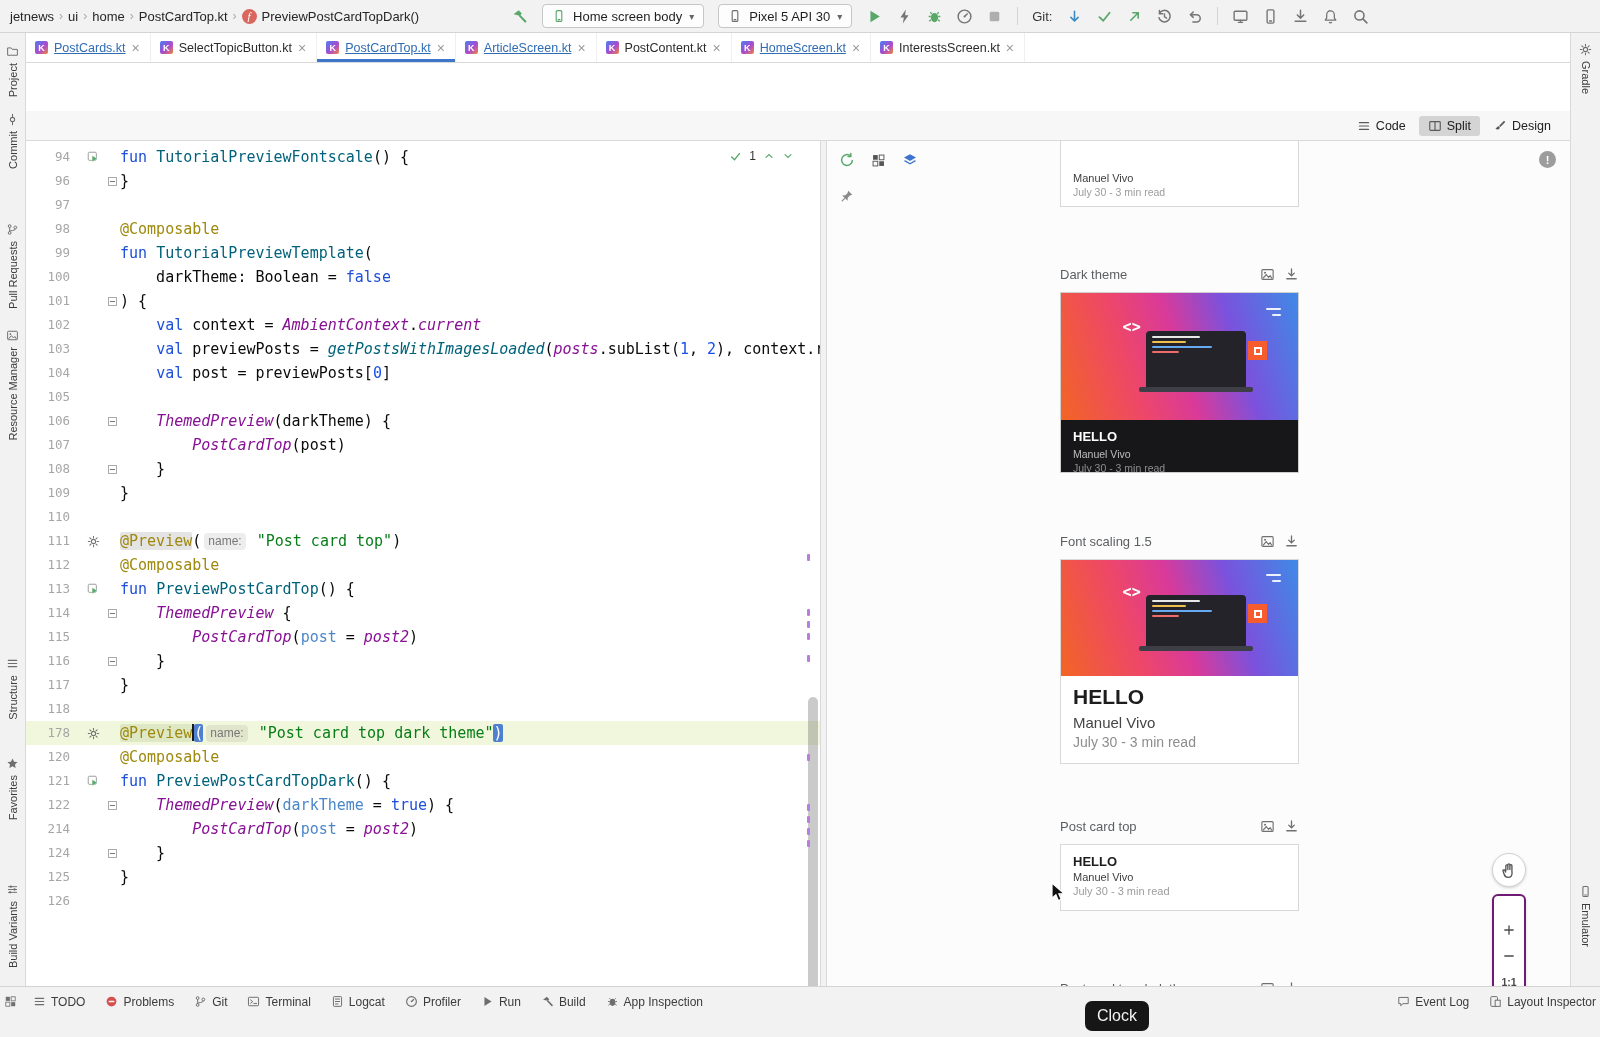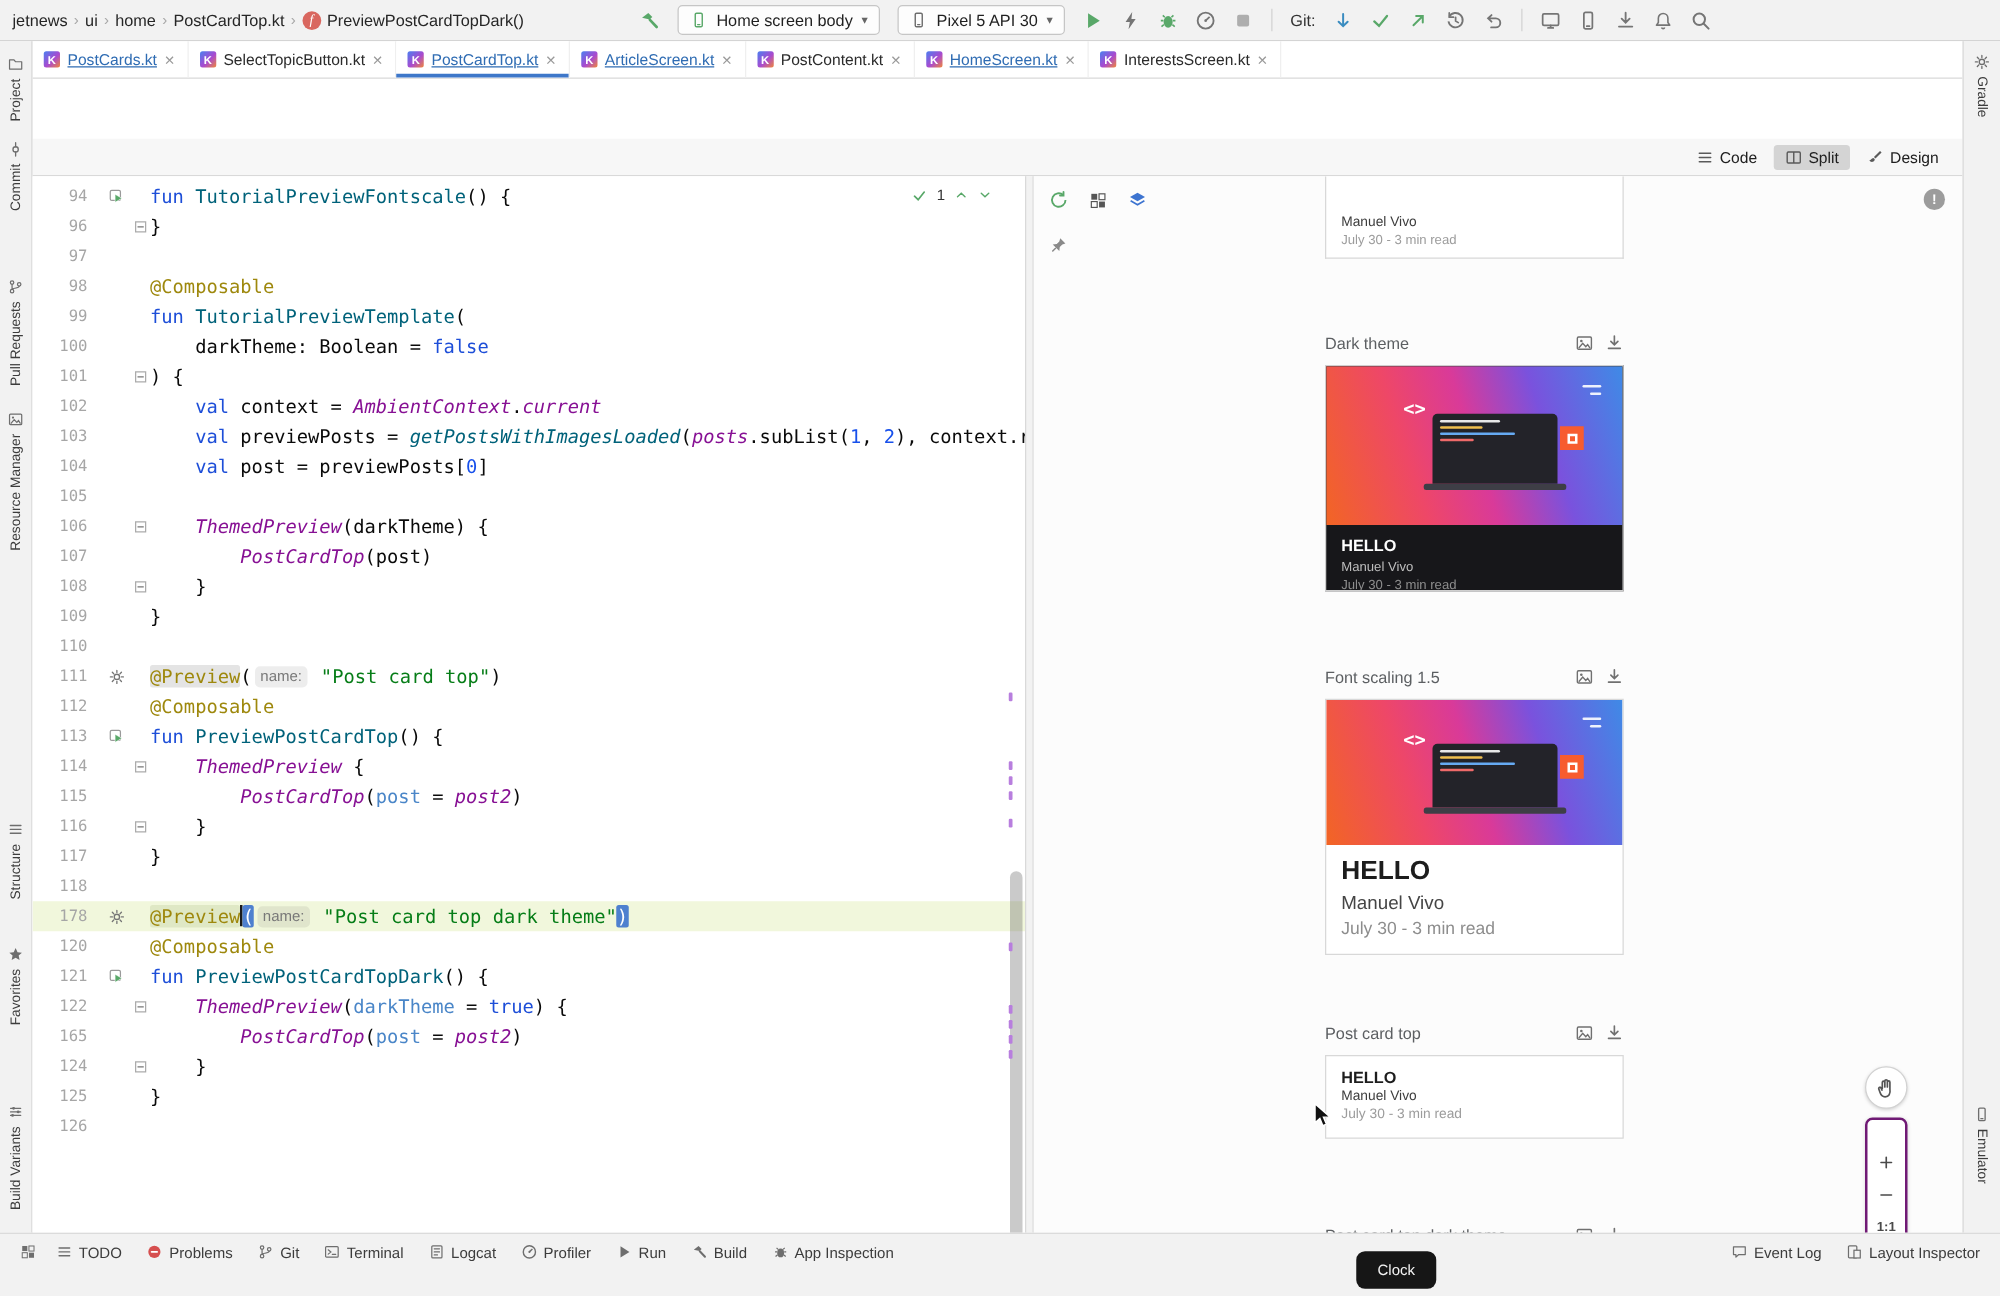--- a/index.html
+++ b/index.html
@@ -153,30 +153,30 @@
              display:flex; align-items:center; justify-content:center; color:#555; cursor:pointer; }
   .pv-zoom { position:absolute; left:665px; top:753px; width:34px; background:#fff; border:2px solid #701a75;
              border-radius:6px; box-shadow:0 1px 3px rgba(0,0,0,0.15); display:flex; flex-direction:column;
              align-items:center; padding:21px 0; }
   .pvz-item { height:26px; width:100%; display:flex; align-items:center; justify-content:center;
               color:#4a4a4a; cursor:pointer; }
   .pvz-ratio { font-size:10.5px; font-weight:bold; }
 
   
   .statusbar { height:30px; border-top:1px solid #d4d4d4; background:#f2f2f2; display:flex;
-               align-items:center; padding:0 16px; }
+               align-items:center; padding:0 4px; }
   .sb-switch { margin-right:16px; color:#6e6e6e; display:flex; }
   .sb-left { display:flex; gap:20px; align-items:center; }
   .sb-right { margin-left:auto; display:flex; gap:20px; align-items:center; }
   .sb-item { display:flex; align-items:center; gap:5px; font-size:12px; color:#3c3c3c; cursor:default; }
   .sb-item .ic { color:#6e6e6e; }
   .bottomstrip { height:21px; background:#f2f2f2; }
 
   .clock-tip { position:absolute; left:1085px; top:1001px; width:64px; height:30px; background:#161616;
-               color:#f2f2f2; border-radius:7px; font-size:12px; display:flex; align-items:center;
+               color:#f2f2f2; border-radius:7px; font-size:16px; display:flex; align-items:center;
                justify-content:center; z-index:60; }
   .mouse { position:absolute; left:1050px; top:882px; z-index:70; }
   .defs-hidden { position:absolute; width:0; height:0; overflow:hidden; }
 </style>
 </head>
 <body>
 
 <svg class="defs-hidden" xmlns="http://www.w3.org/2000/svg">
   <defs>
     <symbol id="sym-play" viewBox="0 0 16 16">
@@ -795,21 +795,21 @@
               </div>
               <div class="ed-row">
                 <span class="ed-num">122</span>
                 <span class="ed-ico"></span>
                 <span class="ed-fold">
                   <span class="fold-box"></span>
                 </span>
                 <span class="ed-code"><span class="tk-pl">    </span><span class="tk-comp">ThemedPreview</span><span class="tk-pl">(</span><span class="tk-narg">darkTheme</span><span class="tk-pl"> = </span><span class="tk-kw">true</span><span class="tk-pl">) {</span></span>
               </div>
               <div class="ed-row">
-                <span class="ed-num">165</span>
+                <span class="ed-num">214</span>
                 <span class="ed-ico"></span>
                 <span class="ed-fold"></span>
                 <span class="ed-code"><span class="tk-pl">        </span><span class="tk-comp">PostCardTop</span><span class="tk-pl">(</span><span class="tk-narg">post</span><span class="tk-pl"> = </span><span class="tk-comp">post2</span><span class="tk-pl">)</span></span>
               </div>
               <div class="ed-row">
                 <span class="ed-num">124</span>
                 <span class="ed-ico"></span>
                 <span class="ed-fold">
                   <span class="fold-box"></span>
                 </span>

